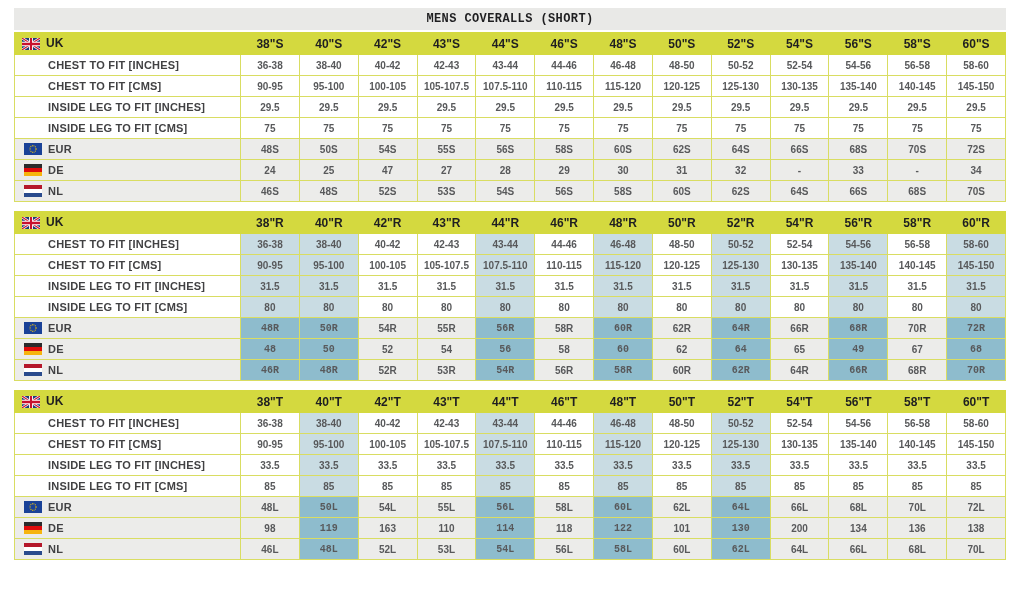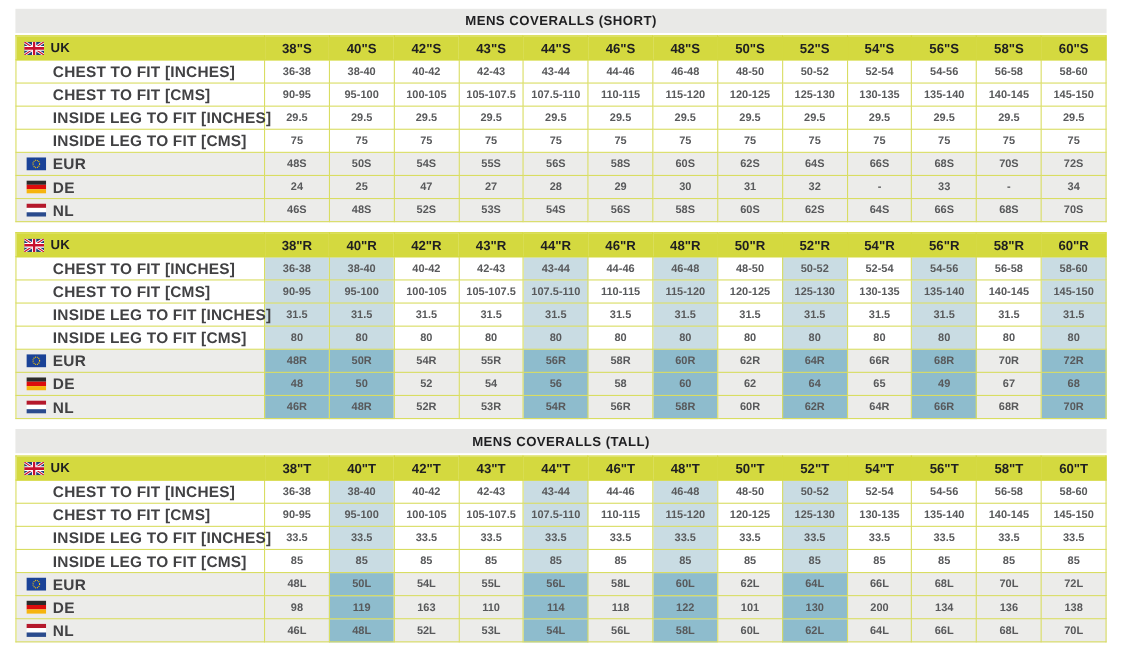--- a/index.html
+++ b/index.html
@@ -21,20 +21,21 @@
     overflow:hidden;
   }
   .page{padding:8px 14px 0 14px;}
   .size-table{margin-bottom:9px;width:992px;}
   .table-title{
     background:var(--title-gray);
     height:22px;line-height:22px;text-align:center;
     font-size:12px;font-weight:700;letter-spacing:.4px;
     color:var(--text-header);
     margin-bottom:2px;
+    font-family:Liberation Mono, monospace;
   }
   table{
     border-collapse:collapse;table-layout:fixed;width:992px;
   }
   col.label-col{width:226px;}
   th{
     background:var(--header-yellow);
     border:1px solid var(--header-yellow);
     height:21px;padding:0;
     font-size:12px;font-weight:700;color:var(--text-header);
@@ -42,23 +43,23 @@
   }
   th.label-th{text-align:left;}
   td{
     border:1px solid var(--border-yellow);
     height:20px;padding:0 2px;
     font-size:10px;font-weight:700;color:var(--text-value);
     text-align:center;white-space:nowrap;background:#ffffff;
   }
   tr.shaded td{background:var(--row-gray);}
   td.hl{background:var(--highlight-light);}
-  tr.shaded td.hl{background:var(--highlight-dark);}
+  tr.shaded td.hl{background:var(--highlight-dark);font-family:Liberation Mono, monospace;}
   td.label-cell{
-    text-align:left;font-size:14px;color:var(--text-label);
+    text-align:left;font-size:11px;color:var(--text-label);
     letter-spacing:.2px;
   }
   .label-wrap{position:relative;display:block;padding-left:31px;line-height:20px;height:20px;}
   th .label-wrap{line-height:21px;height:21px;font-size:12px;}
   .flag{
     position:absolute;left:7px;top:50%;margin-top:-6px;
     width:18px;height:12px;display:block;
   }
   .flag svg{display:block;width:18px;height:12px;}
 </style>
@@ -447,21 +448,20 @@
             <td class="hl">62R</td>
             <td>64R</td>
             <td class="hl">66R</td>
             <td>68R</td>
             <td class="hl">70R</td>
           </tr>
         </tbody>
       </table>
     </section>
     <section class="size-table">
-      <div class="table-title">MENS COVERALLS (TALL)</div>
       <table>
         <colgroup>
           <col class="label-col">
           <col>
           <col>
           <col>
           <col>
           <col>
           <col>
           <col>

